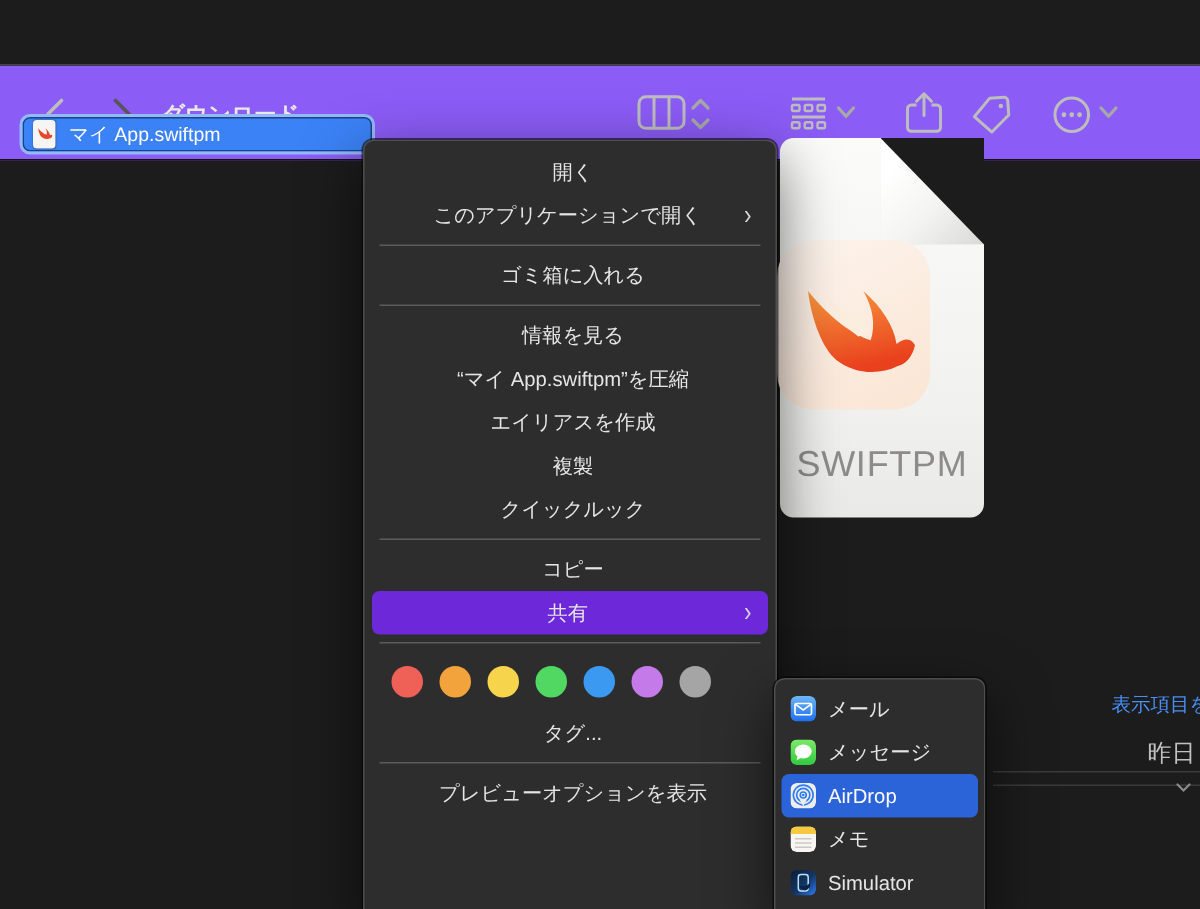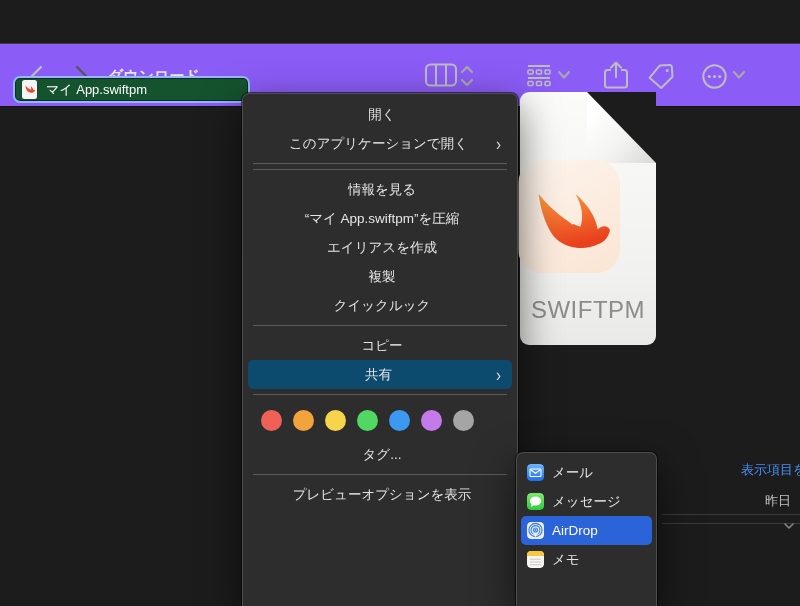--- a/index.html
+++ b/index.html
@@ -11,21 +11,21 @@
   .toolbar{ position:absolute; left:0; top:0; width:800px; height:64px;
     background:#8b5cf6; border-top:1px solid #3d3d3c; border-bottom:1px solid #131313;margin-top:43px; }
   .nav-chevron{ position:absolute; top:20px; width:18px; height:24px; cursor:pointer; }
   .nav-chevron svg{ display:block; }
   .win-title{ position:absolute; left:108px; top:23px; font-size:15px; font-weight:700; color:#e9e8e8; }
   .tb-icon{ position:absolute; top:18px; color:#bdbdbd; }
   .tb-icon svg{ display:block; }
 
   
   .file-row{ position:absolute; left:13px; top:76px; width:237px; height:27px;
-    background:#14532d; border:2px solid #93b9fa; border-radius:7px;
+    background:#3b82f6; border:2px solid #93b9fa; border-radius:7px;
     box-shadow:inset 0 0 0 1px rgba(5,15,40,.55);
     display:flex; align-items:center; padding-left:7px; z-index:2; }
   .file-doc-icon{ width:15px; height:19px; background:#f6f5f4; border-radius:2.5px;
     position:relative; flex:0 0 auto; box-shadow:0 0 1px rgba(0,0,0,.5); }
   .file-doc-icon svg{ position:absolute; left:2px; top:3px; }
   .file-row-label{ color:#ffffff; font-size:13px; margin-left:9px; white-space:nowrap; }
 
   
   .doc-page{ position:absolute; left:520px; top:92px; width:136px; height:253px;
     background:linear-gradient(180deg,#fbfbfa 0%,#f1f1ef 70%,#e9e9e7 100%);
@@ -38,36 +38,36 @@
     filter:drop-shadow(2px 2px 2px rgba(0,0,0,.25)); }
   .swift-badge{ position:absolute; left:-2px; top:68px; width:102px; height:113px;
     border-radius:24px; background:linear-gradient(150deg,#fdf4ed 0%,#fae5d3 100%);
     display:flex; align-items:center; justify-content:center; }
   .doc-ext-label{ position:absolute; left:0; width:100%; top:204px; text-align:center;
     font-size:24px; font-weight:500; color:#8d8c8b; letter-spacing:.5px; }
 
   
   .link-text{ position:absolute; left:741px; top:461px; font-size:13px; color:#4790f7;
     white-space:nowrap; cursor:pointer; }
-  .date-text{ position:absolute; left:765px; top:492px; font-size:13px; color:#c2c1c1; white-space:nowrap; }
+  .date-text{ position:absolute; left:765px; top:492px; font-size:16px; color:#c2c1c1; white-space:nowrap; }
   .meta-line{ position:absolute; left:662px; width:138px; height:1px; background:#3b3b3b; }
   .meta-caret{ position:absolute; left:783px; top:516px; color:#8a8a8a; }
 
   
   .ctx-menu{ position:absolute; left:242px; top:93px; width:276px; height:520px;
     background:#2e2d2d; border:1px solid rgba(255,255,255,.16); border-bottom:none;
     border-radius:7px 7px 0 0;
     box-shadow:0 14px 40px rgba(0,0,0,.6), 0 0 0 1px rgba(0,0,0,.55);
     padding-top:6px; z-index:5; }
   .mi{ height:29px; margin:0 5px; padding:0 9px 0 13px; display:flex; align-items:center;
     font-size:13.5px; color:#e6e5e5; border-radius:5px; cursor:default; white-space:nowrap;text-align:center; }
   .mi .mi-label{ flex:1 1 auto; }
   .mi .mi-arrow{ flex:0 0 auto; font-size:15px; color:#d6d5d5; line-height:1;
     transform:scaleY(1.25); margin-right:2px; }
-  .mi.hl{ background:#0c4a6e; }
+  .mi.hl{ background:#6d28d9; }
   .sep{ height:1px; background:rgba(255,255,255,.22); margin:5px 10px; }
   .tags-row{ height:40px; display:flex; align-items:center; gap:11px; padding:0 0 0 18px; }
   .tag-dot{ width:21px; height:21px; border-radius:50%; cursor:pointer; }
 
   
   .submenu{ position:absolute; left:516px; top:452px; width:141px; height:160px;
     background:#2e2d2d; border:1px solid rgba(255,255,255,.16); border-bottom:none;
     border-radius:7px 7px 0 0;
     box-shadow:0 14px 40px rgba(0,0,0,.6), 0 0 0 1px rgba(0,0,0,.55);
     padding-top:5px; z-index:6; }
@@ -203,20 +203,23 @@
 
   <div class="ctx-menu">
     <div class="mi">
         <span class="mi-label">開く</span>
       </div>
     <div class="mi">
         <span class="mi-label">このアプリケーションで開く</span>
         <span class="mi-arrow">›</span>
       </div>
     <div class="sep"></div>
+    <div class="mi">
+        <span class="mi-label">ゴミ箱に入れる</span>
+      </div>
     <div class="sep"></div>
     <div class="mi">
         <span class="mi-label">情報を見る</span>
       </div>
     <div class="mi">
         <span class="mi-label">“マイ App.swiftpm”を圧縮</span>
       </div>
     <div class="mi">
         <span class="mi-label">エイリアスを作成</span>
       </div>
@@ -304,15 +307,32 @@
         <svg width="17" height="17" viewBox="0 0 17 17">
           <rect width="17" height="17" rx="4" fill="#f7f6f3"></rect>
           <path d="M0 0 H17 V5 H0 Z" fill="#f5ca3e"></path>
           <line x1="3" y1="8.2" x2="14" y2="8.2" stroke="#c9c8c4" stroke-width="1"></line>
           <line x1="3" y1="11" x2="14" y2="11" stroke="#c9c8c4" stroke-width="1"></line>
           <line x1="3" y1="13.8" x2="14" y2="13.8" stroke="#c9c8c4" stroke-width="1"></line>
         </svg>
       </span>
       <span>メモ</span>
     </div>
+    <div class="smi">
+      <span class="app-icon">
+        <svg width="17" height="17" viewBox="0 0 17 17">
+          <defs>
+              <linearGradient id="sim" x1="0" y1="0" x2="1" y2="1">
+                <stop offset="0" stop-color="#0c1c36"></stop>
+                <stop offset="0.55" stop-color="#123763"></stop>
+                <stop offset="1" stop-color="#2f7cf6"></stop>
+              </linearGradient>
+            </defs>
+          <rect width="17" height="17" rx="4" fill="url(#sim)"></rect>
+          <rect x="5.2" y="3" width="6.6" height="11" rx="1.8" fill="none" stroke="#bfe0ff" stroke-width="1"></rect>
+          <path d="M5.5 10 C8 11.5 11 11 13 8.5 C13.5 10.5 12.5 12.5 10.5 13.5 C8.5 13.8 6.5 12.2 5.5 10 Z" fill="#0b2240"></path>
+        </svg>
+      </span>
+      <span>Simulator</span>
+    </div>
   </div>
 
 </div>
 
 </body></html>

